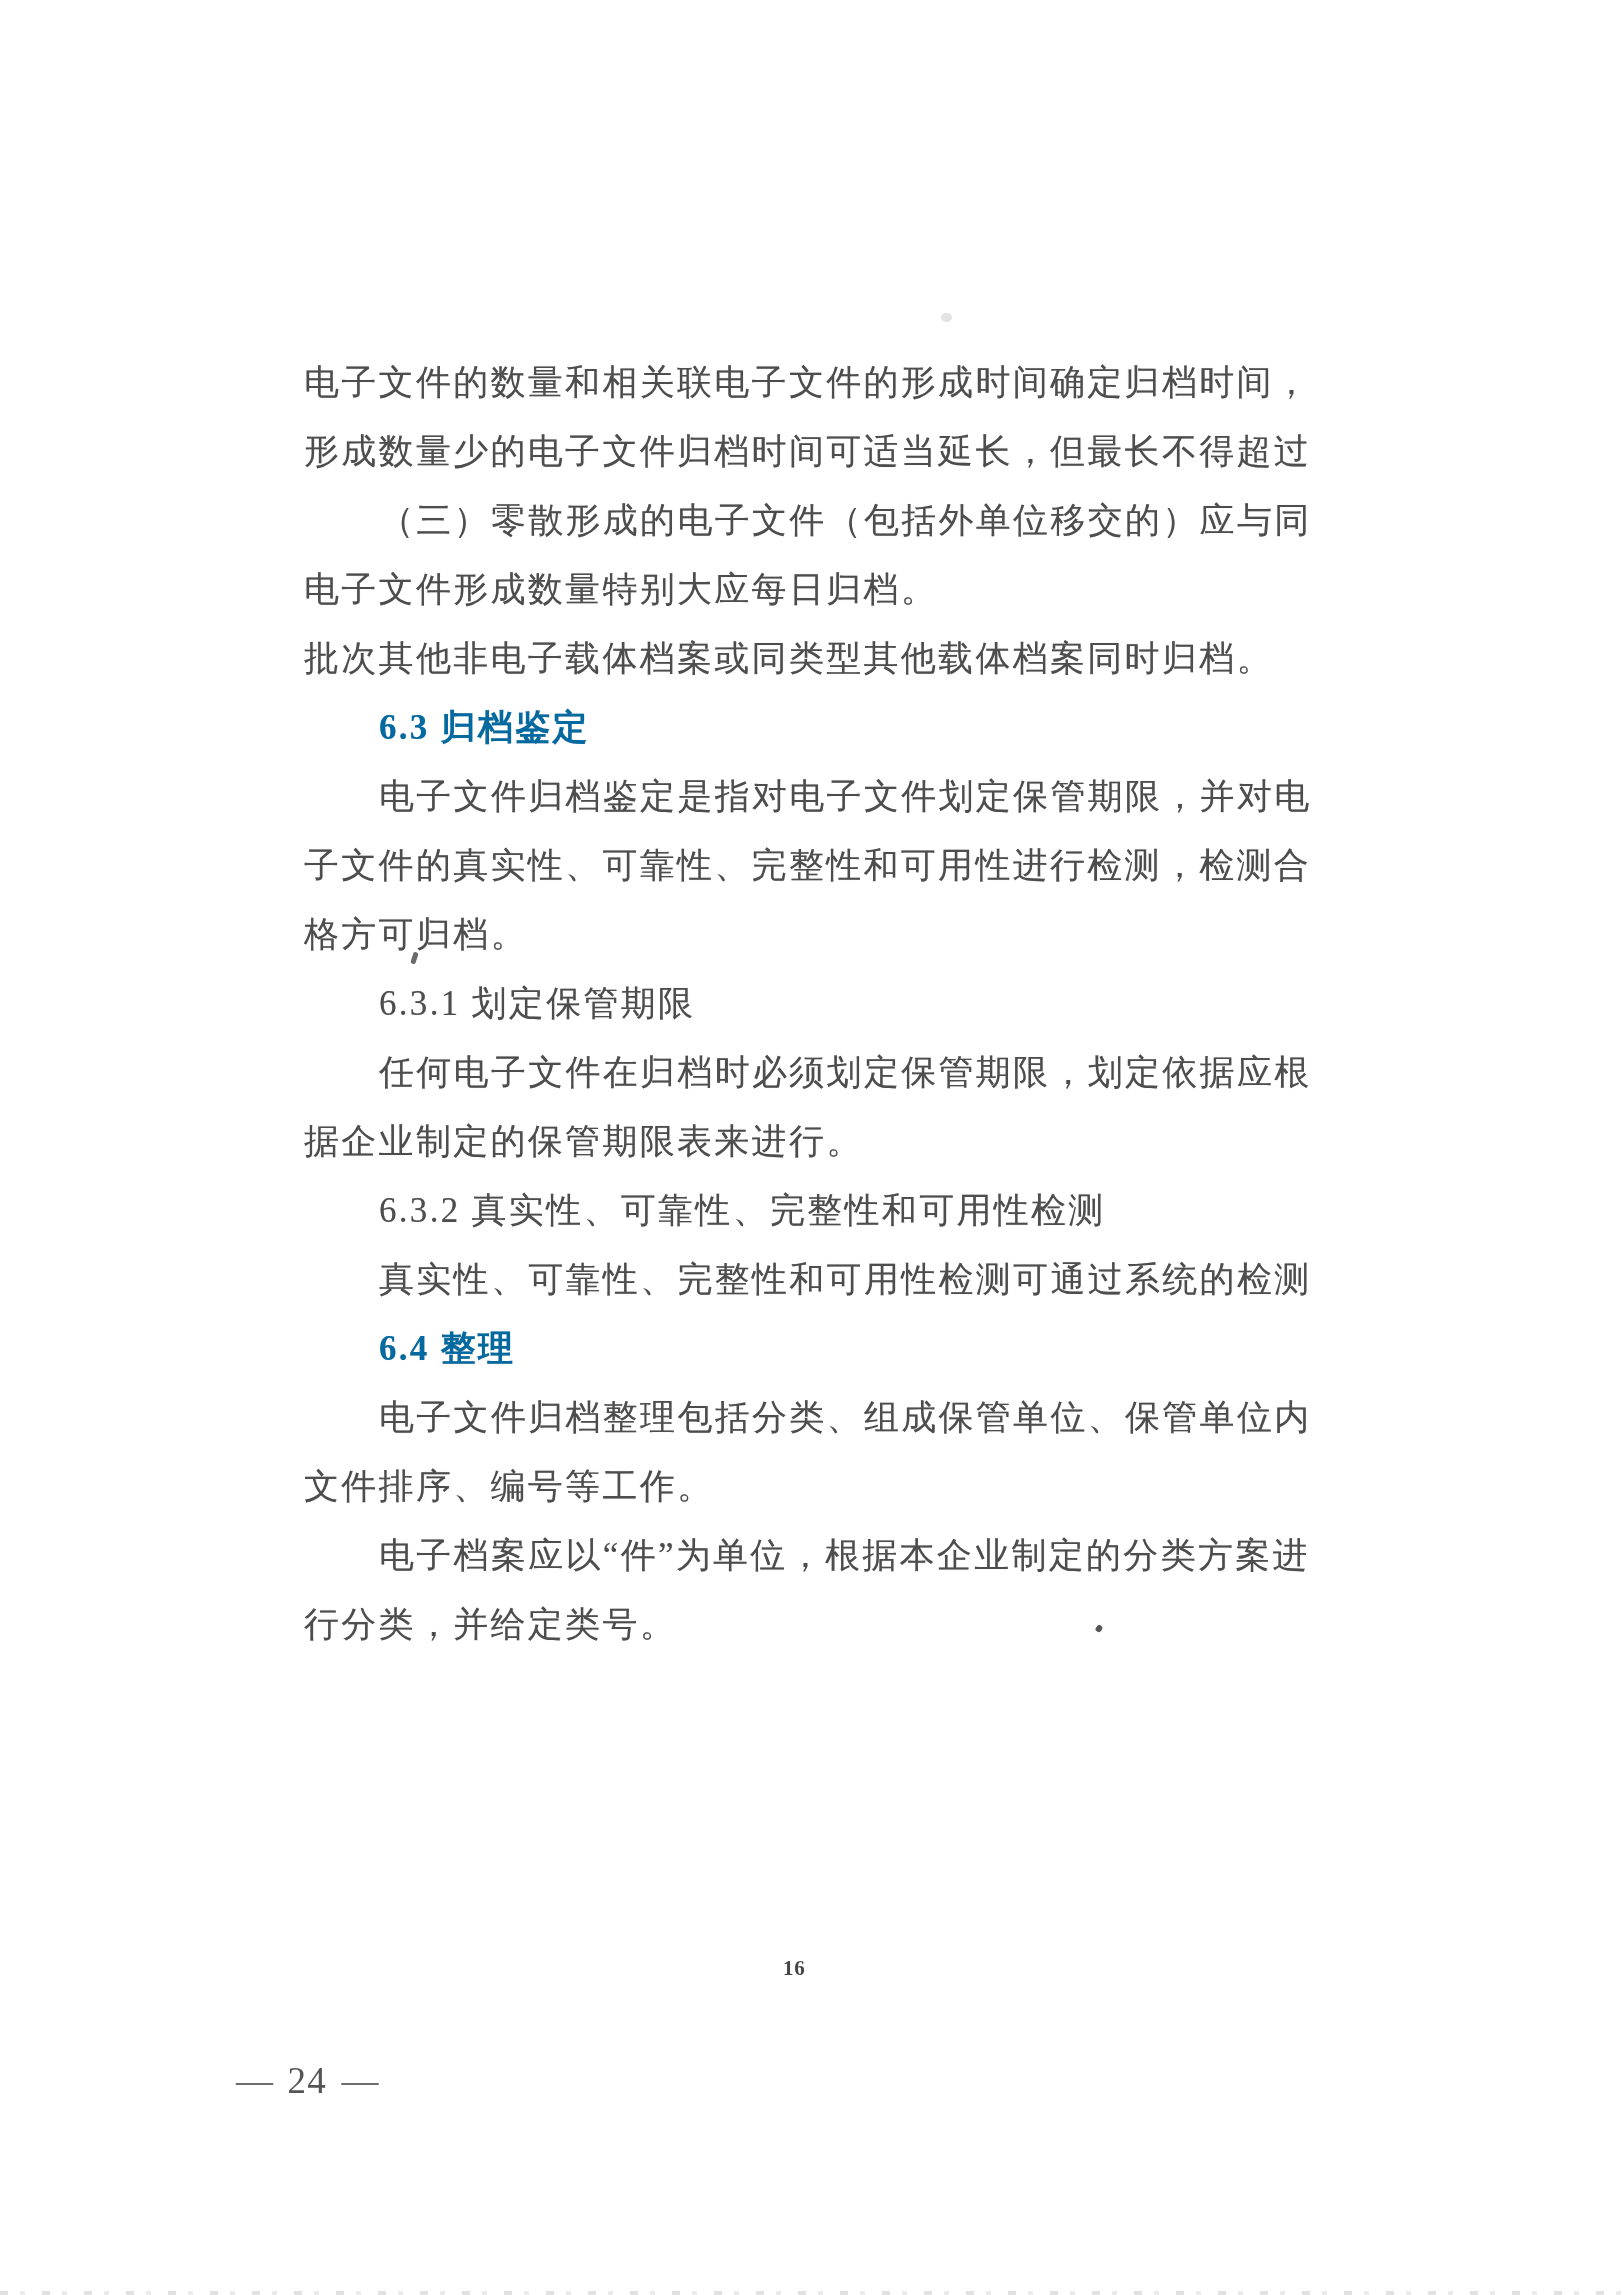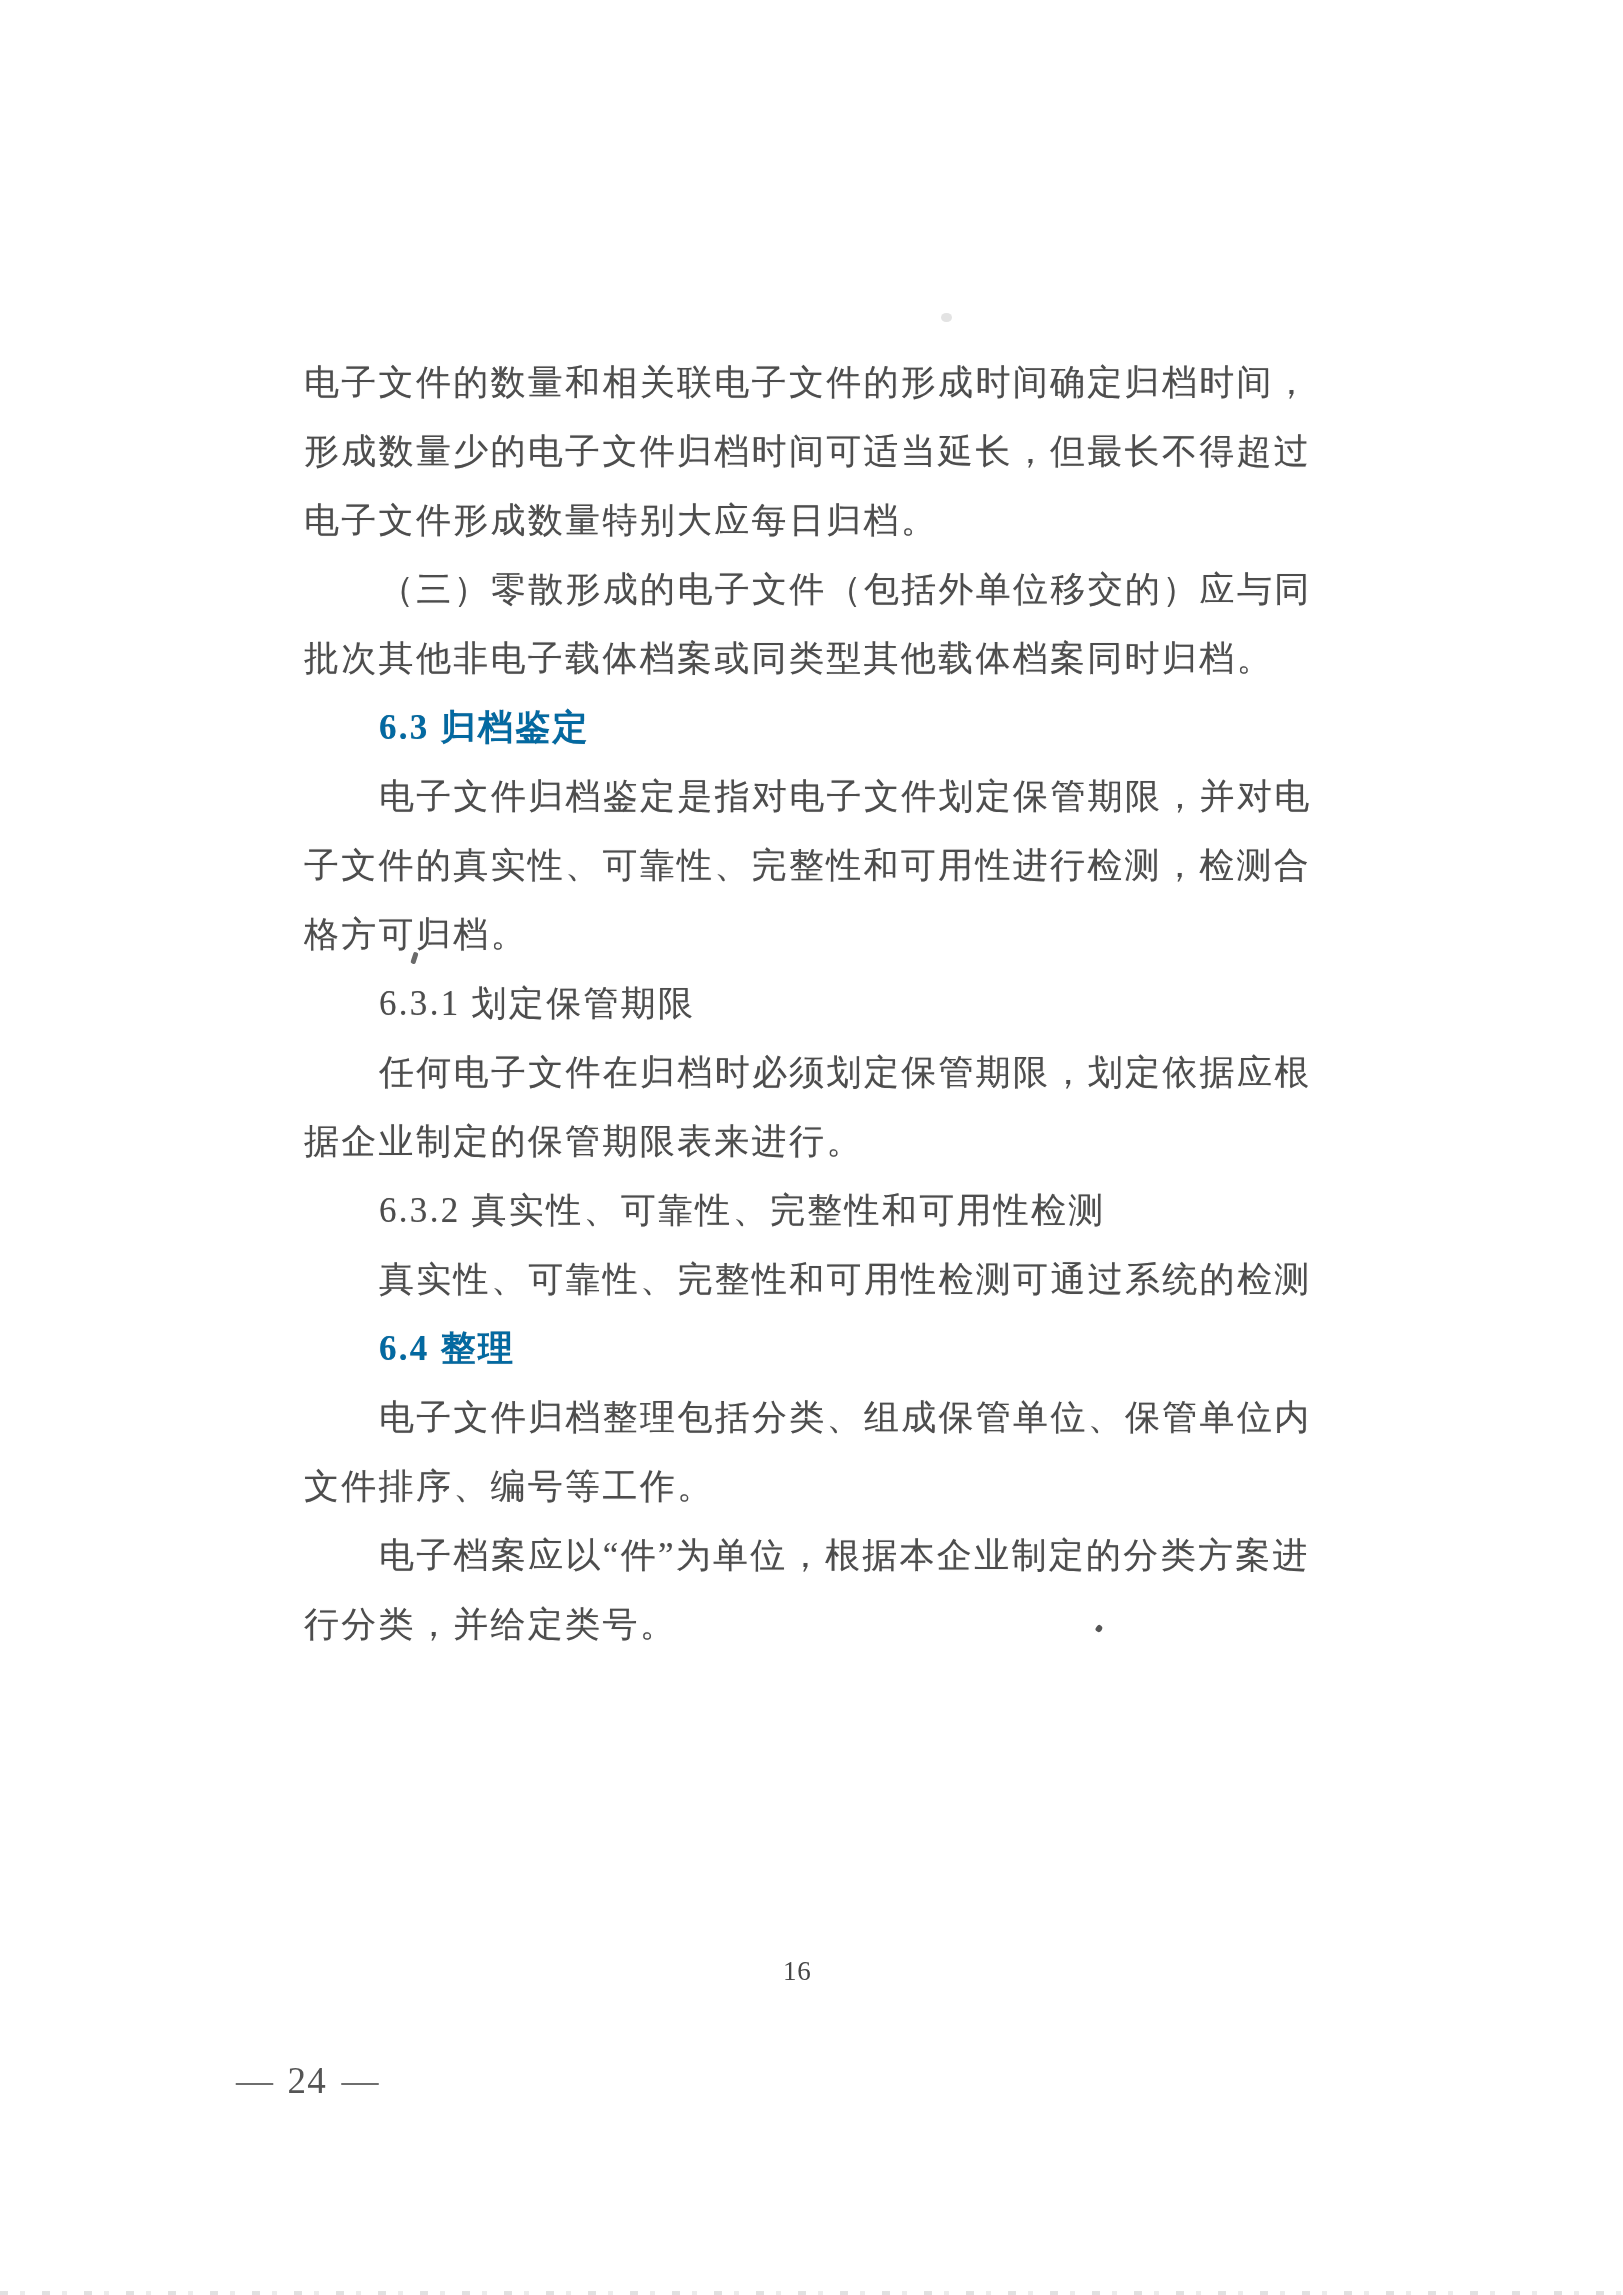--- a/index.html
+++ b/index.html
@@ -34,22 +34,22 @@
     color: #4d4d4d;
     text-shadow: 0 0 0.7px rgba(77,77,77,0.4);
   }
   .indent { padding-left: 75px; }
   .bold { font-weight: 700; color: #0369a1; }
 
   .inner-page-number {
     position: absolute;
     left: 783px;
     top: 1956px;
-    font-size: 27px;
-    font-weight: 400;
+    font-size: 21px;
+    font-weight: 700;
     color: #474747;
     letter-spacing: 0.7px;
     text-align: right;
   }
   .footer-page-number {
     position: absolute;
     left: 236px;
     top: 2059px;
     display: flex;
     align-items: center;
@@ -105,22 +105,22 @@
   }
 </style>
 </head>
 <body>
 
 <div class="page">
 
   <div class="content">
     <div class="line">电子文件的数量和相关联电子文件的形成时间确定归档时间，</div>
     <div class="line">形成数量少的电子文件归档时间可适当延长，但最长不得超过</div>
+    <div class="line indent">（三）零散形成的电子文件（包括外单位移交的）应与同</div>
     <div class="line">电子文件形成数量特别大应每日归档。</div>
-    <div class="line indent">（三）零散形成的电子文件（包括外单位移交的）应与同</div>
     <div class="line">批次其他非电子载体档案或同类型其他载体档案同时归档。</div>
     <div class="line indent bold">6.3 归档鉴定</div>
     <div class="line indent">电子文件归档鉴定是指对电子文件划定保管期限，并对电</div>
     <div class="line">子文件的真实性、可靠性、完整性和可用性进行检测，检测合</div>
     <div class="line">格方可归档。</div>
     <div class="line indent">6.3.1 划定保管期限</div>
     <div class="line indent">任何电子文件在归档时必须划定保管期限，划定依据应根</div>
     <div class="line">据企业制定的保管期限表来进行。</div>
     <div class="line indent">6.3.2 真实性、可靠性、完整性和可用性检测</div>
     <div class="line indent">真实性、可靠性、完整性和可用性检测可通过系统的检测</div>

